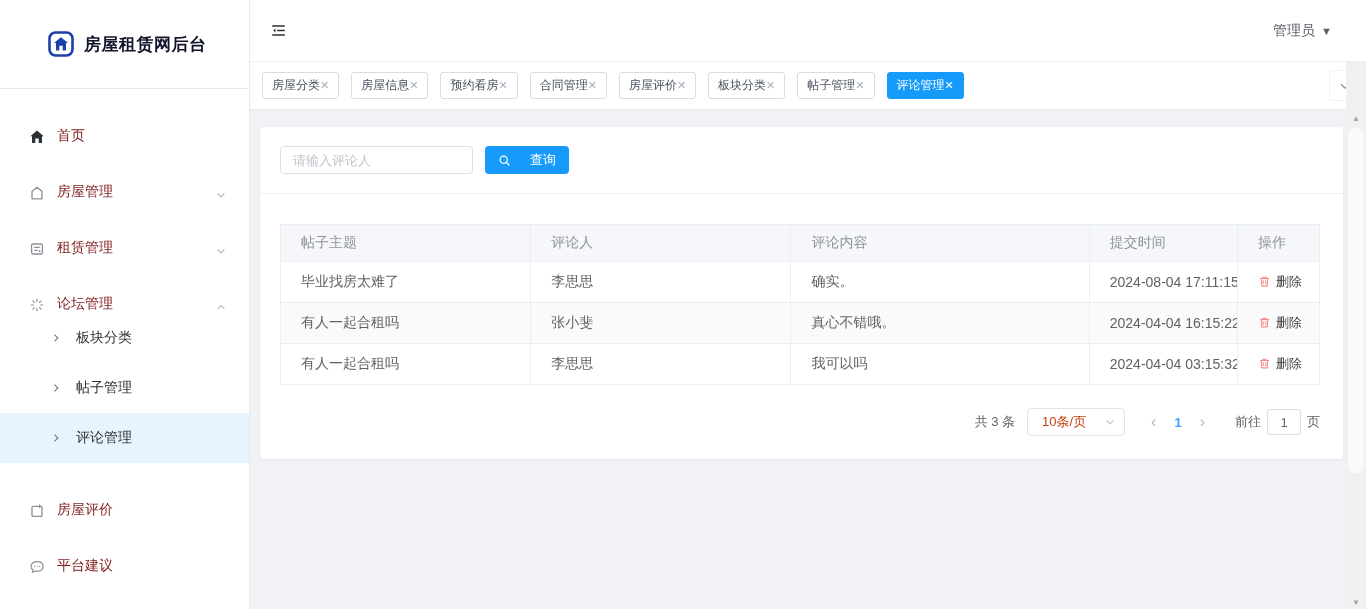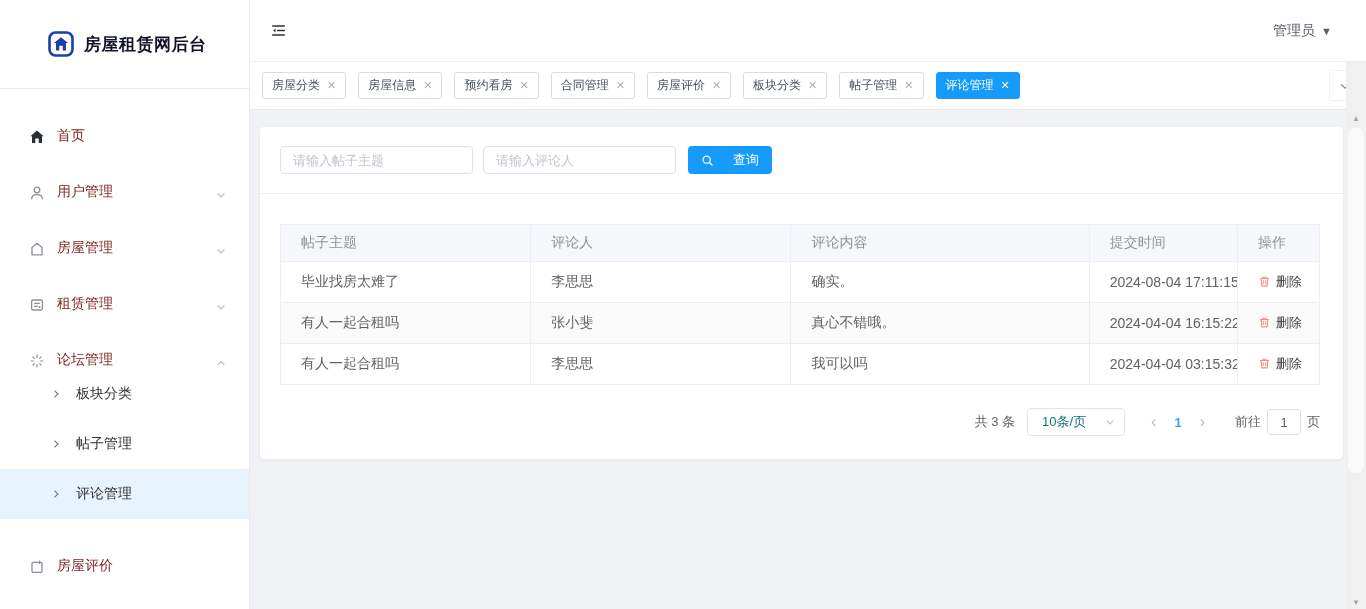--- a/index.html
+++ b/index.html
@@ -23,21 +23,21 @@
 
   
   .main { flex:1; min-width:0; display:flex; flex-direction:column; height:609px; }
   .header { height:62px; background:#fff; border-bottom:1px solid #eef0f4; display:flex; align-items:center; justify-content:space-between; padding:0 34px 0 20px; }
   .collapse-btn { display:flex; align-items:center; cursor:pointer; }
   .user-dd { display:flex; align-items:center; gap:6px; font-size:14px; color:#5a5e66; cursor:pointer; }
   .user-dd .caret { font-size:11px; color:#5a5e66; }
 
   .tabbar { height:48px; background:#fff; border-bottom:1px solid #e6e8ee; display:flex; align-items:center; gap:12px; padding:0 6px 0 12px; position:relative; }
   .tab { height:27px; padding:0 9px; border:1px solid #d8dce5; border-radius:3px; background:#fff;
-         display:flex; align-items:center; gap:7px; font-size:12px; color:#495060; cursor:pointer; white-space:nowrap; }
+         display:flex; align-items:center; font-size:12px; color:#495060; cursor:pointer; white-space:nowrap; }
   .tab .tab-x { font-size:11px; color:#a8aeba; }
   .tab.active { background:#169bfa; border-color:#169bfa; color:#fff; }
   .tab.active .tab-x { color:#fff; }
   .tab-more { margin-left:auto; width:31px; height:31px; background:#fff; border:1px solid #f0f1f4; border-radius:2px;
               display:flex; align-items:center; justify-content:center; cursor:pointer; }
 
   .content { flex:1; background:#f0f2f5; padding:17px 23px 0 10px; overflow:hidden; }
   .card { background:#fff; border-radius:4px; box-shadow:0 1px 3px rgba(0,0,0,0.06); }
 
   .search-row { padding:19px 20px; display:flex; align-items:center; gap:10px; border-bottom:1px solid #ebeef5; }
@@ -50,21 +50,21 @@
   table { width:100%; border-collapse:collapse; font-size:14px; table-layout:fixed; }
   th { background:#f5f7fa; color:#909399; font-weight:normal; height:37px; }
   th,td { border:1px solid #ebeef5; text-align:left; padding:0 20px; overflow:hidden; white-space:nowrap; }
   td { height:41px; color:#606266; }
   tr.striped td { background:#fafafa; }
   .del { display:inline-flex; align-items:center; gap:5px; color:#404040; font-size:13px; cursor:pointer; }
 
   .pagination { display:flex; align-items:center; justify-content:flex-end; margin-top:23px; font-size:13px; color:#606266; }
   .pg-total { margin-right:12px; }
   .size-select { width:98px; height:28px; border:1px solid #e0e3e9; border-radius:4px; display:flex; align-items:center;
-                 justify-content:space-between; padding:0 8px 0 14px; color:#0f766e; cursor:pointer; margin-right:14px; background:#fff; }
+                 justify-content:space-between; padding:0 8px 0 14px; color:#c2410c; cursor:pointer; margin-right:14px; background:#fff; }
   .pg-arrow { color:#b4bac3; font-size:16px; padding:0 12px; cursor:pointer; }
   .pg-num { color:#409eff; font-weight:bold; padding:0 6px; cursor:pointer; }
   .goto-label { margin:0 6px 0 18px; }
   .goto-input { width:34px; height:26px; border:1px solid #dcdfe6; border-radius:3px; text-align:center; font-size:13px; color:#606266; outline:none; font-family:inherit; }
   .page-unit { margin-left:6px; }
 
   
   .scrollbar { position:fixed; right:0; top:62px; width:20px; height:547px; background:#f0f0f0; z-index:5; }
   .scrollbar .sb-up { position:absolute; top:52px; left:0; width:20px; text-align:center; font-size:8px; color:#a3a3a3; }
   .scrollbar .sb-down { position:absolute; bottom:2px; left:0; width:20px; text-align:center; font-size:8px; color:#a3a3a3; }
@@ -91,34 +91,20 @@
     <nav>
       <div class="menu-item">
         <span class="mi-icon">
           <svg width="16" height="16" viewBox="0 0 16 16">
               <path d="M8 1.6 L14.6 7.2 L13 7.2 L13 14 L9.7 14 L9.7 9.6 L6.3 9.6 L6.3 14 L3 14 L3 7.2 L1.4 7.2 Z" fill="#2b2f36"></path>
             </svg>
         </span>
         <span class="mi-label">首页</span>
       </div>
 
-      <div class="menu-item">
-        <span class="mi-icon">
-          <svg width="16" height="16" viewBox="0 0 16 16" fill="none" stroke="#8a9099" stroke-width="1.3">
-              <circle cx="8" cy="5" r="2.8"></circle>
-              <path d="M2.6 14.2 c0-3.1 2.5-4.6 5.4-4.6 s5.4 1.5 5.4 4.6"></path>
-            </svg>
-        </span>
-        <span class="mi-label">用户管理</span>
-        <span>
-          <svg width="12" height="12" viewBox="0 0 16 16" fill="none" stroke="#b8bcc4" stroke-width="1.6">
-              <path d="M3.5 6 L8 10.5 L12.5 6"></path>
-            </svg>
-        </span>
-      </div>
 
       <div class="menu-item">
         <span class="mi-icon">
           <svg width="16" height="16" viewBox="0 0 16 16" fill="none" stroke="#8a9099" stroke-width="1.3" stroke-linejoin="round">
               <path d="M3 13.8 V6.4 L8 2.3 L13 6.4 V13.8 Z"></path>
             </svg>
         </span>
         <span class="mi-label">房屋管理</span>
         <span>
           <svg width="12" height="12" viewBox="0 0 16 16" fill="none" stroke="#b8bcc4" stroke-width="1.6">
@@ -261,21 +247,20 @@
         <svg width="14" height="14" viewBox="0 0 16 16" fill="none" stroke="#909399" stroke-width="1.5">
             <path d="M3.5 6 L8 10.5 L12.5 6"></path>
           </svg>
       </div>
     </div>
 
     <div class="content">
       <div class="card">
 
         <div class="search-row">
-          <input class="input" placeholder="请输入帖子主题" style="">
           <input class="input" placeholder="请输入评论人" style="">
           <button class="search-btn">
             <span>
               <svg width="13" height="13" viewBox="0 0 16 16" fill="none" stroke="#fff" stroke-width="1.5" stroke-linecap="round">
                   <circle cx="7" cy="7" r="4.4"></circle>
                   <path d="M10.4 10.4 L13.6 13.6"></path>
                 </svg>
             </span>
             <span>查询</span>
           </button>

